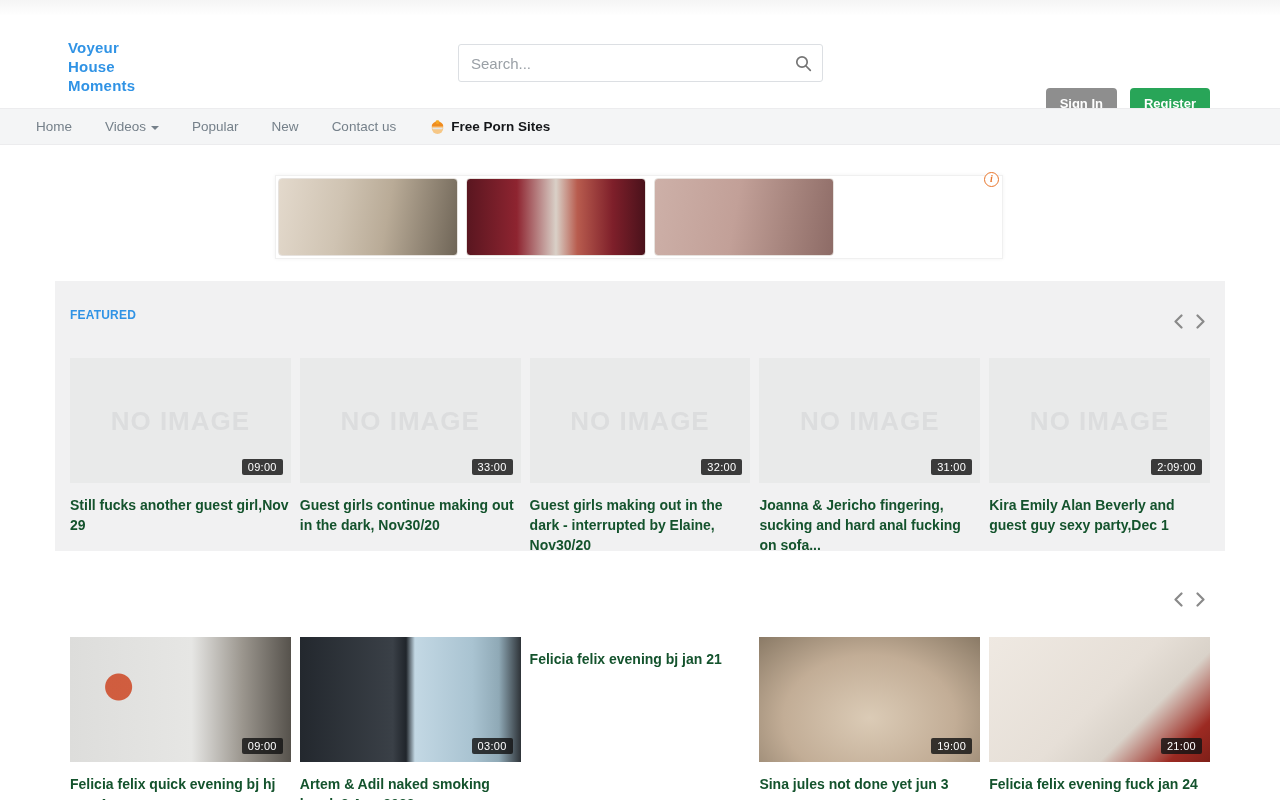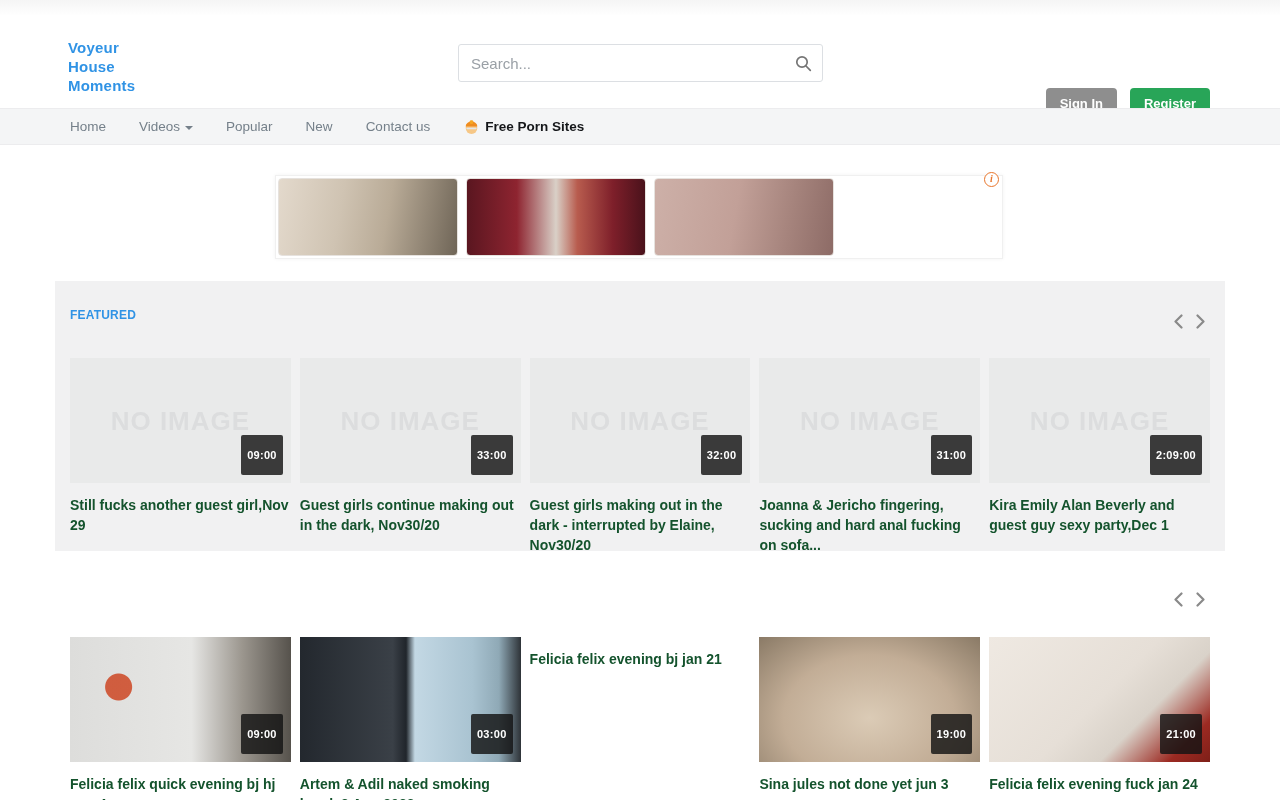--- a/index.html
+++ b/index.html
@@ -38,21 +38,21 @@
   .auth { position:absolute; right:70px; top:48px; display:flex; gap:13px;margin-top:40px; }
   .btn { border:none; border-radius:4px; color:#fff; font-size:13px; font-weight:bold;
          height:30px; padding:0 14px; cursor:pointer; font-family:"Liberation Sans",sans-serif; }
   .btn-signin { background:#8e8e8e; }
   .btn-register { background:#28a558; }
 
   
   .main-nav {
     position:absolute; top:108px; left:0; width:1280px; height:37px;
     background:#f4f5f6; border-top:1px solid #ececee; border-bottom:1px solid #ececee;
-    display:flex; align-items:center; padding-left:70px; gap:33px;
+    display:flex; align-items:center; padding-left:36px; gap:33px;
   }
   .main-nav a { text-decoration:none; color:#75808a; font-size:13.5px; cursor:pointer;
                 display:flex; align-items:center; gap:5px; }
   .caret { width:0; height:0; border-left:4px solid transparent; border-right:4px solid transparent;
            border-top:4px solid #75808a; display:inline-block; margin-top:2px; }
   .main-nav a.promo { color:#15171a; font-weight:bold; margin-left:0; }
   .promo svg { display:block; }
 
   
   .ad-strip { position:absolute; top:155px; left:0; width:1280px; height:123px; background:#fff; }
@@ -95,21 +95,21 @@
   .thumb {
     position:relative; display:block; width:100%; height:125px; cursor:pointer;
     background:#e9eaea; overflow:hidden;
   }
   .noimg-label {
     position:absolute; top:50%; left:50%; transform:translate(-50%,-50%);
     font-size:26px; font-weight:bold; color:#dcddde; letter-spacing:1px; white-space:nowrap;
   }
   .dur {
     position:absolute; right:8px; bottom:8px; background:rgba(20,20,20,.82); color:#fff;
-    font-size:11px; font-weight:bold; padding:14px 6px; border-radius:2px; letter-spacing:.3px;
+    font-size:11px; font-weight:normal; padding:2px 6px; border-radius:2px; letter-spacing:.3px;
   }
   .vtitle {
     display:block; margin-top:12px; color:#14532d; font-size:14px; font-weight:bold;
     line-height:20px; text-decoration:none; cursor:pointer;
   }
 
   
   .ph1 { background:
          radial-gradient(circle at 22% 40%, rgba(205,70,35,.85) 0 13px, transparent 14px),
          linear-gradient(to right, #dddddb 0%, #e6e6e4 55%, #9b968e 78%, #56524c 100%); }

